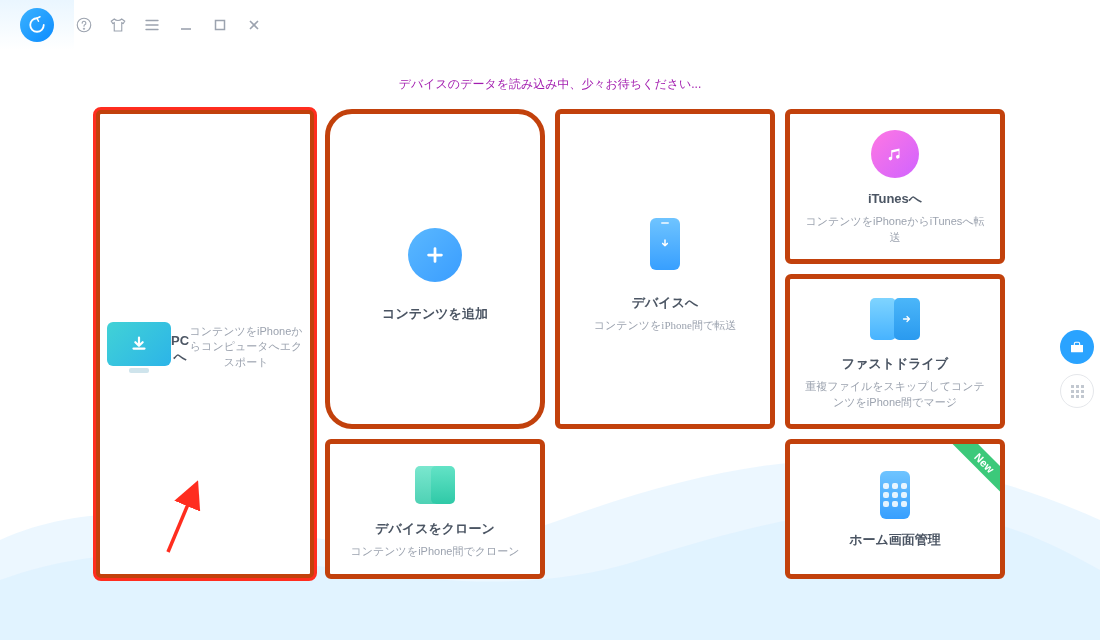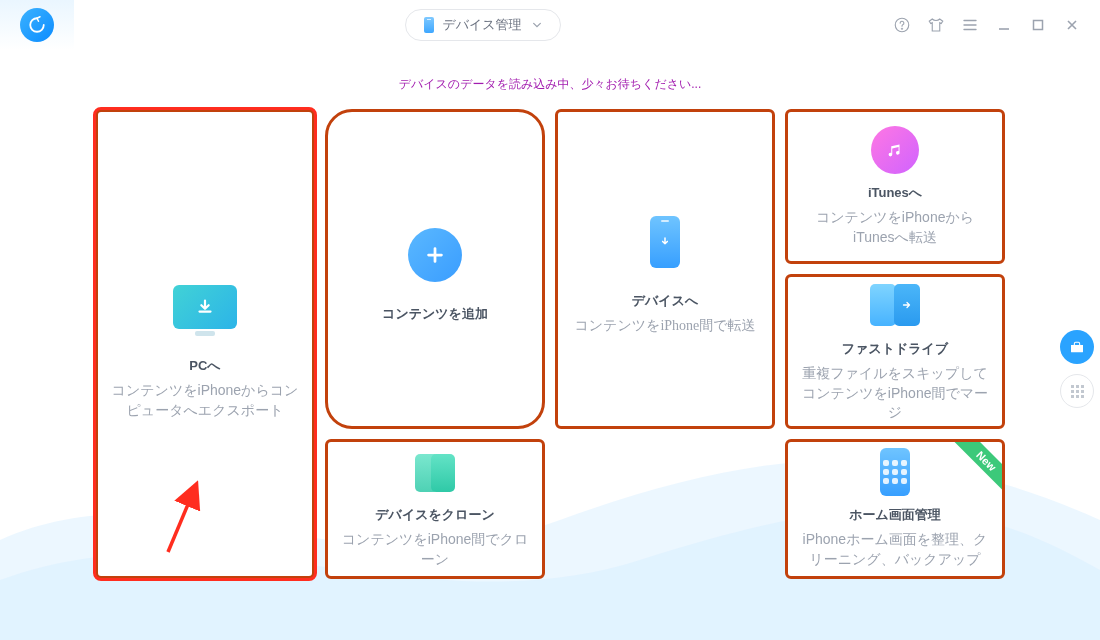--- a/index.html
+++ b/index.html
@@ -64,36 +64,36 @@
   padding: 26px 0 16px 0;
 }
 .grid {
   display: grid;
   grid-template-columns: 220px 220px 220px 220px;
   grid-template-rows: 320px 140px;
   gap: 10px;
   justify-content: center;
 }
 .tile {
-  background: #fff; border: 3px solid #c2410c; border-radius: 6px;
+  background: #fff; border: 5px solid #c2410c; border-radius: 6px;
   display: flex; flex-direction: column; align-items: center; justify-content: center;
   text-align: center; padding: 14px 12px; position: relative;
   overflow: hidden;
 }
 .tile .title { font-size: 13px; color: #4b5563; font-weight: 600; margin-top: 10px; }
-.tile .desc { font-size: 14px; color: #9ca3af; margin-top: 6px; line-height: 1.4; }
+.tile .desc { font-size: 11px; color: #9ca3af; margin-top: 6px; line-height: 1.4; }
 .tile .icon-slot { height: 80px; display:flex; align-items:center; justify-content:center; }
 
 #tile-pc {
   grid-row: 1 / span 2; grid-column: 1;
   outline: 3px solid #ff2d1f; outline-offset: -1px;
 }
 #tile-pc-inner {
   width: 196px; height: 170px;
-  display: flex; flex-direction: column; align-items: center; justify-content: center;
+  display: flex; flex-direction: row; align-items: center; justify-content: center;
 }
 #stacker { grid-column: 4; grid-row: 1; display:flex; flex-direction:column; gap:10px; }
 #stacker .tile { flex:1; }
 
 .monitor {
   width: 64px; height: 44px; border-radius: 6px;
   background: linear-gradient(135deg,#41d2d6,#2cb4e8);
   position: relative; display:flex; align-items:center; justify-content:center;
 }
 .monitor::after {
@@ -191,29 +191,20 @@
 <div class="header">
   <div class="logo-box">
     <div class="logo-circle">
       <svg width="18" height="18" viewBox="0 0 24 24" fill="none">
         <path d="M12 3 A9 9 0 1 0 21 12" stroke="#fff" stroke-width="2.4" stroke-linecap="round"></path>
         <path d="M12 3 L16 1 M12 3 L14 7" stroke="#fff" stroke-width="2" stroke-linecap="round"></path>
       </svg>
     </div>
   </div>
 
-  <div class="header-center">
-    <div class="device-btn">
-      <span class="phone-mini"></span>
-      <span>デバイス管理</span>
-      <svg class="chev" width="10" height="10" viewBox="0 0 12 12">
-        <path d="M2 4 L6 8 L10 4" stroke="#9ca3af" stroke-width="1.5" fill="none" stroke-linecap="round"></path>
-      </svg>
-    </div>
-  </div>
 
   <div class="header-right">
     <span class="hicon">
       <svg width="18" height="18" viewBox="0 0 24 24" fill="none">
         <circle cx="12" cy="12" r="9" stroke-width="1.5"></circle>
         <path d="M9.5 9.5a2.5 2.5 0 1 1 3.5 2.3c-.9.4-1 .9-1 1.7" stroke-width="1.5" stroke-linecap="round"></path>
         <circle cx="12" cy="17" r="0.9" fill="#9ca3af"></circle>
       </svg>
     </span>
     <span class="hicon">
@@ -337,21 +328,20 @@
             <span></span>
             <span></span>
             <span></span>
             <span></span>
             <span></span>
             <span></span>
             <span></span>
           </div>
       </div>
       <div class="title">ホーム画面管理</div>
-      <div class="desc">iPhoneホーム画面を整理、クリーニング、バックアップ</div>
     </div>
 
   </div>
 </div>
 
 <svg class="arrow-annot" width="50" height="80" viewBox="0 0 50 80">
   <defs>
     <marker id="ah" markerWidth="8" markerHeight="8" refX="5" refY="4" orient="auto">
       <path d="M0 0 L8 4 L0 8 Z" fill="#ff2d1f"></path>
     </marker>

